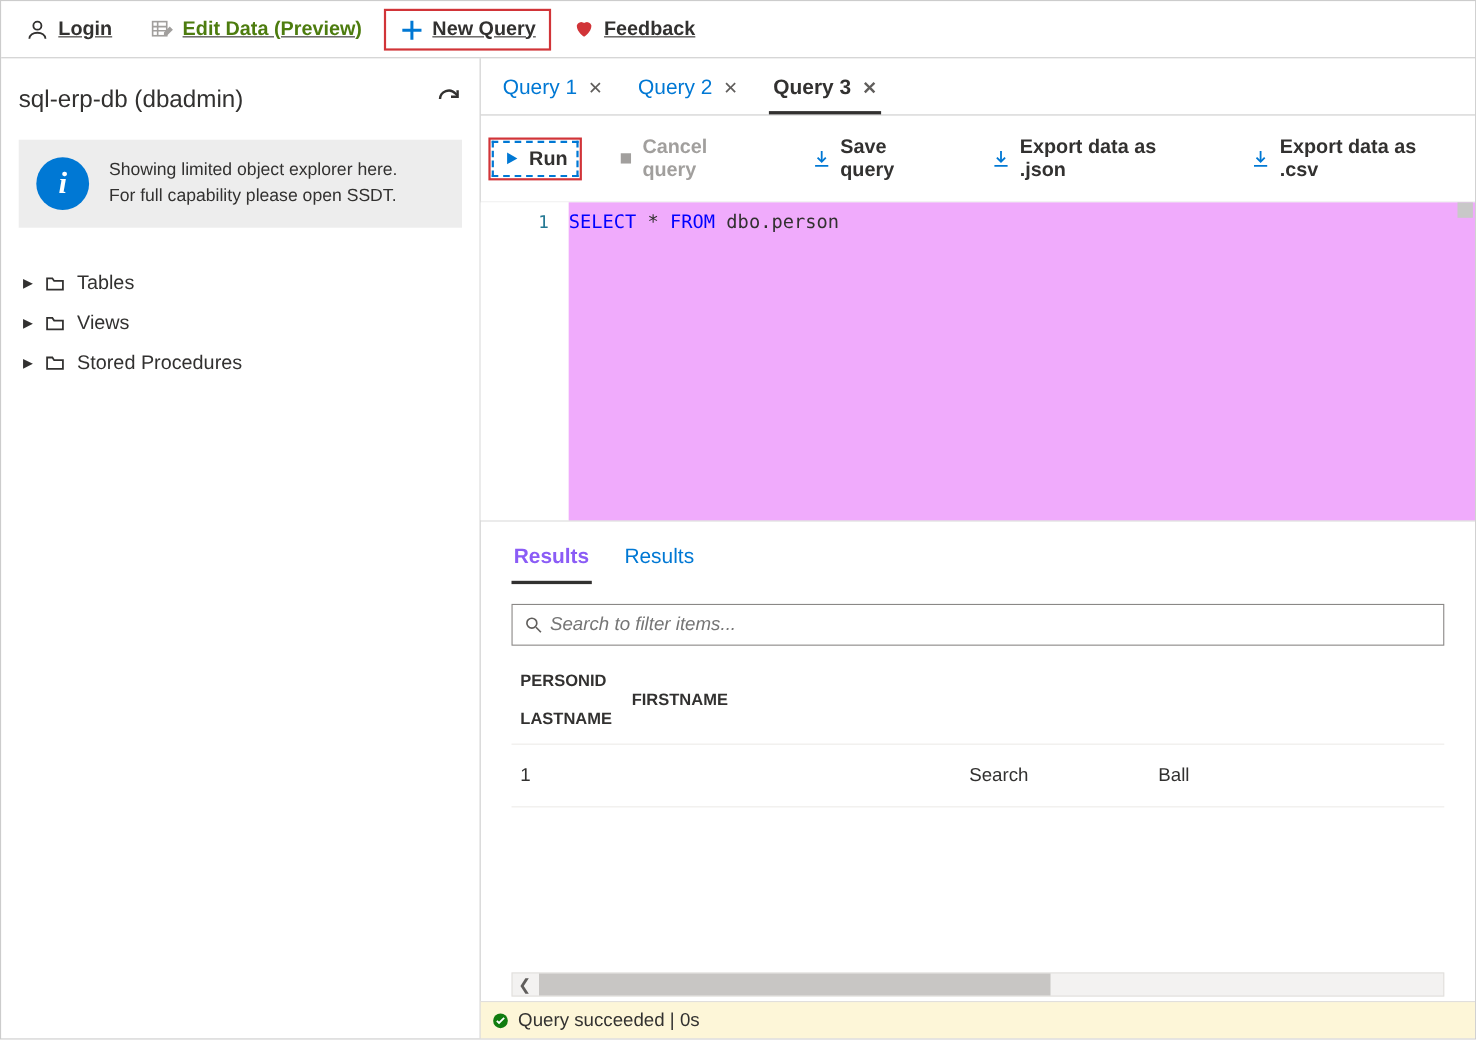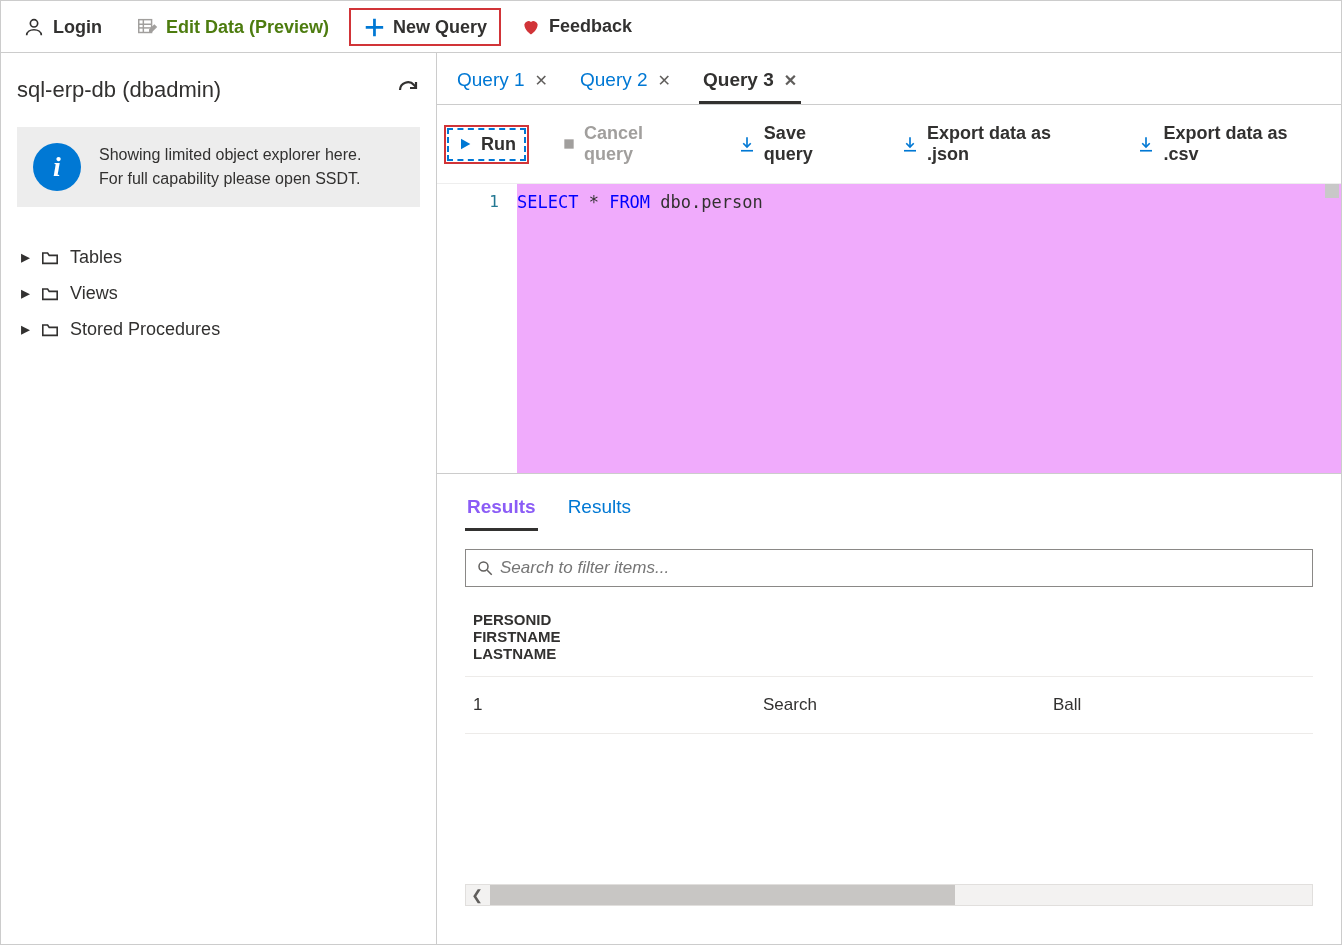--- a/index.html
+++ b/index.html
@@ -1,20 +1,20 @@
 <!DOCTYPE html>
 <html><head>
 <meta charset="utf-8">
 <style>
 * { box-sizing: border-box; margin: 0; padding: 0; }
 body { font-family: "Segoe UI", sans-serif; font-size: 14px; color: #323130; background: #fff; width: 1342px; height: 945px; overflow: hidden; border: 1px solid #ccc; }
 
 
 .top-toolbar { height: 52px; border-bottom: 1px solid #ccc; display: flex; align-items: center; padding: 0 8px; gap: 6px; }
-.tb-btn { display: flex; align-items: flex-end; gap: 8px; padding: 6px 12px; cursor: pointer; font-size: 18px; font-weight: 600; border: 2px solid transparent; }
+.tb-btn { display: flex; align-items: flex-start; gap: 8px; padding: 6px 12px; cursor: pointer; font-size: 18px; font-weight: 600; border: 2px solid transparent; text-decoration: underline; }
 .tb-btn.disabled span.lbl { color: #4d7c0f; }
 .tb-btn.new-query { border: 2px solid #d13438; }
 .tb-btn.new-query span.lbl { font-weight: 700; }
 
 
 .main { display: flex; height: calc(945px - 54px); }
 .sidebar { width: 436px; border-right: 1px solid #ccc; padding: 16px; }
 .right { flex: 1; display: flex; flex-direction: column; }
 
 .db-header { display: flex; justify-content: space-between; align-items: center; padding: 8px 0 24px 0; }
@@ -53,21 +53,21 @@
 .rtab { padding: 8px 2px 10px 2px; font-size: 19px; color: #0078d4; cursor: pointer; border-bottom: 3px solid transparent; }
 .rtab.active { color: #8b5cf6; font-weight: 600; border-bottom: 3px solid #323130; }
 
 .search-wrap { margin: 18px 0 10px 0; border: 1px solid #8a8886; display: flex; align-items: center; padding: 6px 10px; }
 .search-wrap input { border: none; outline: none; font-size: 17px; font-style: italic; color: #605e5c; flex: 1; padding: 2px 6px; background: transparent; }
 
 .grid { width: 100%; }
 .grid-head { display: flex; border-bottom: 1px solid #edebe9; padding: 14px 8px; font-weight: 700; font-size: 15px; flex-direction: column; }
 .grid-row { display: flex; border-bottom: 1px solid #edebe9; padding: 18px 8px; font-size: 17px; }
 .col1 { width: 290px; }
-.col2 { width: 290px; }
+.col2 { width: 290px; text-align: center; }
 .col3 { flex: 1; }
 
 .hscroll { position: absolute; bottom: 38px; left: 28px; right: 28px; height: 22px; background: #f3f2f1; display: flex; align-items: center; border: 1px solid #e1dfdd; }
 .hscroll .arrow { width: 22px; text-align: center; color: #605e5c; cursor: pointer; }
 .hscroll .thumb { position: absolute; left: 24px; width: 55%; height: 100%; top: 0; background: #c8c6c4; }
 .hscroll .arrow.right { margin-left: auto; }
 
 .statusbar { position: absolute; bottom: 0; left: 0; right: 0; height: 34px; background: #fdf6d8; border-top: 1px solid #e1dfdd; display: flex; align-items: center; padding: 0 10px; font-size: 17px; gap: 8px; }
 
 
@@ -270,15 +270,24 @@
           <div class="col3">Ball</div>
         </div>
       </div>
 
       <div class="hscroll">
         <div class="arrow">❮</div>
         <div class="thumb"></div>
         <div class="arrow right">❯</div>
       </div>
 
+      <div class="statusbar">
+        <span>
+            <svg width="16" height="16" viewBox="0 0 24 24">
+              <circle cx="12" cy="12" r="10" fill="#107c10"></circle>
+              <path d="M7 12l3 3 7-7" stroke="#fff" stroke-width="2.5" fill="none"></path>
+            </svg>
+          </span>
+        <span>Query succeeded | 0s</span>
+      </div>
     </div>
   </div>
 </div>
 
 </body></html>

